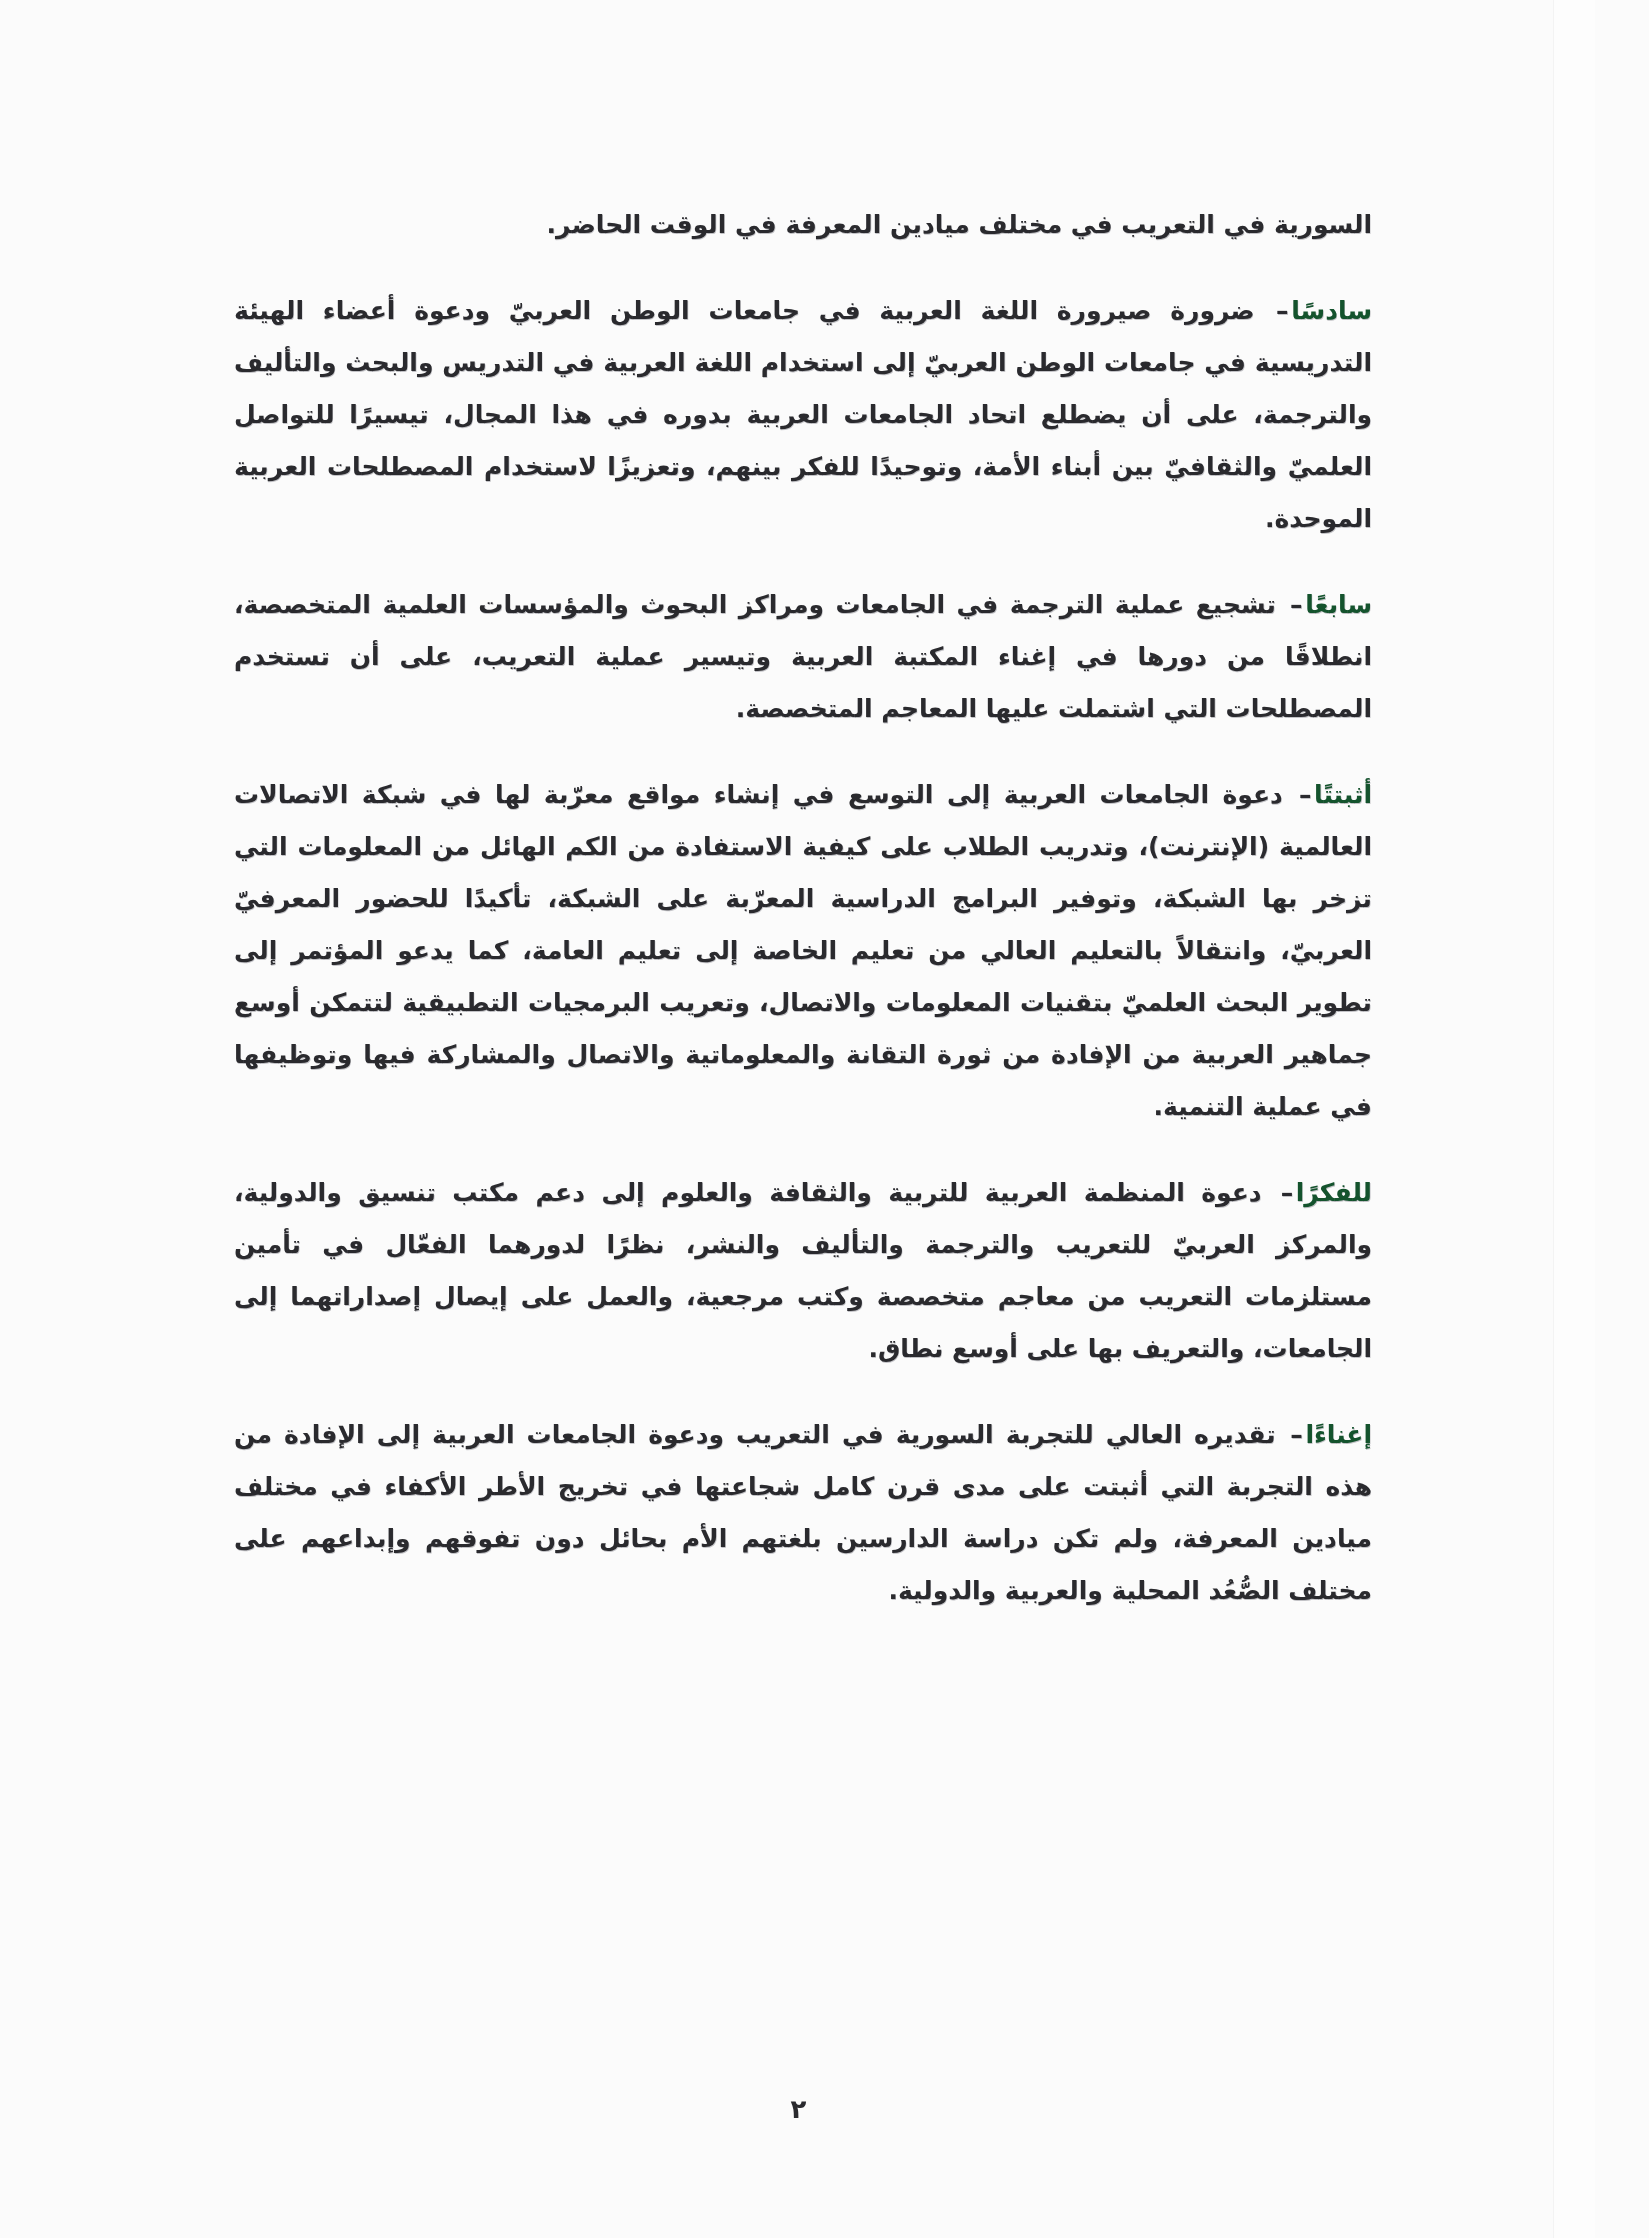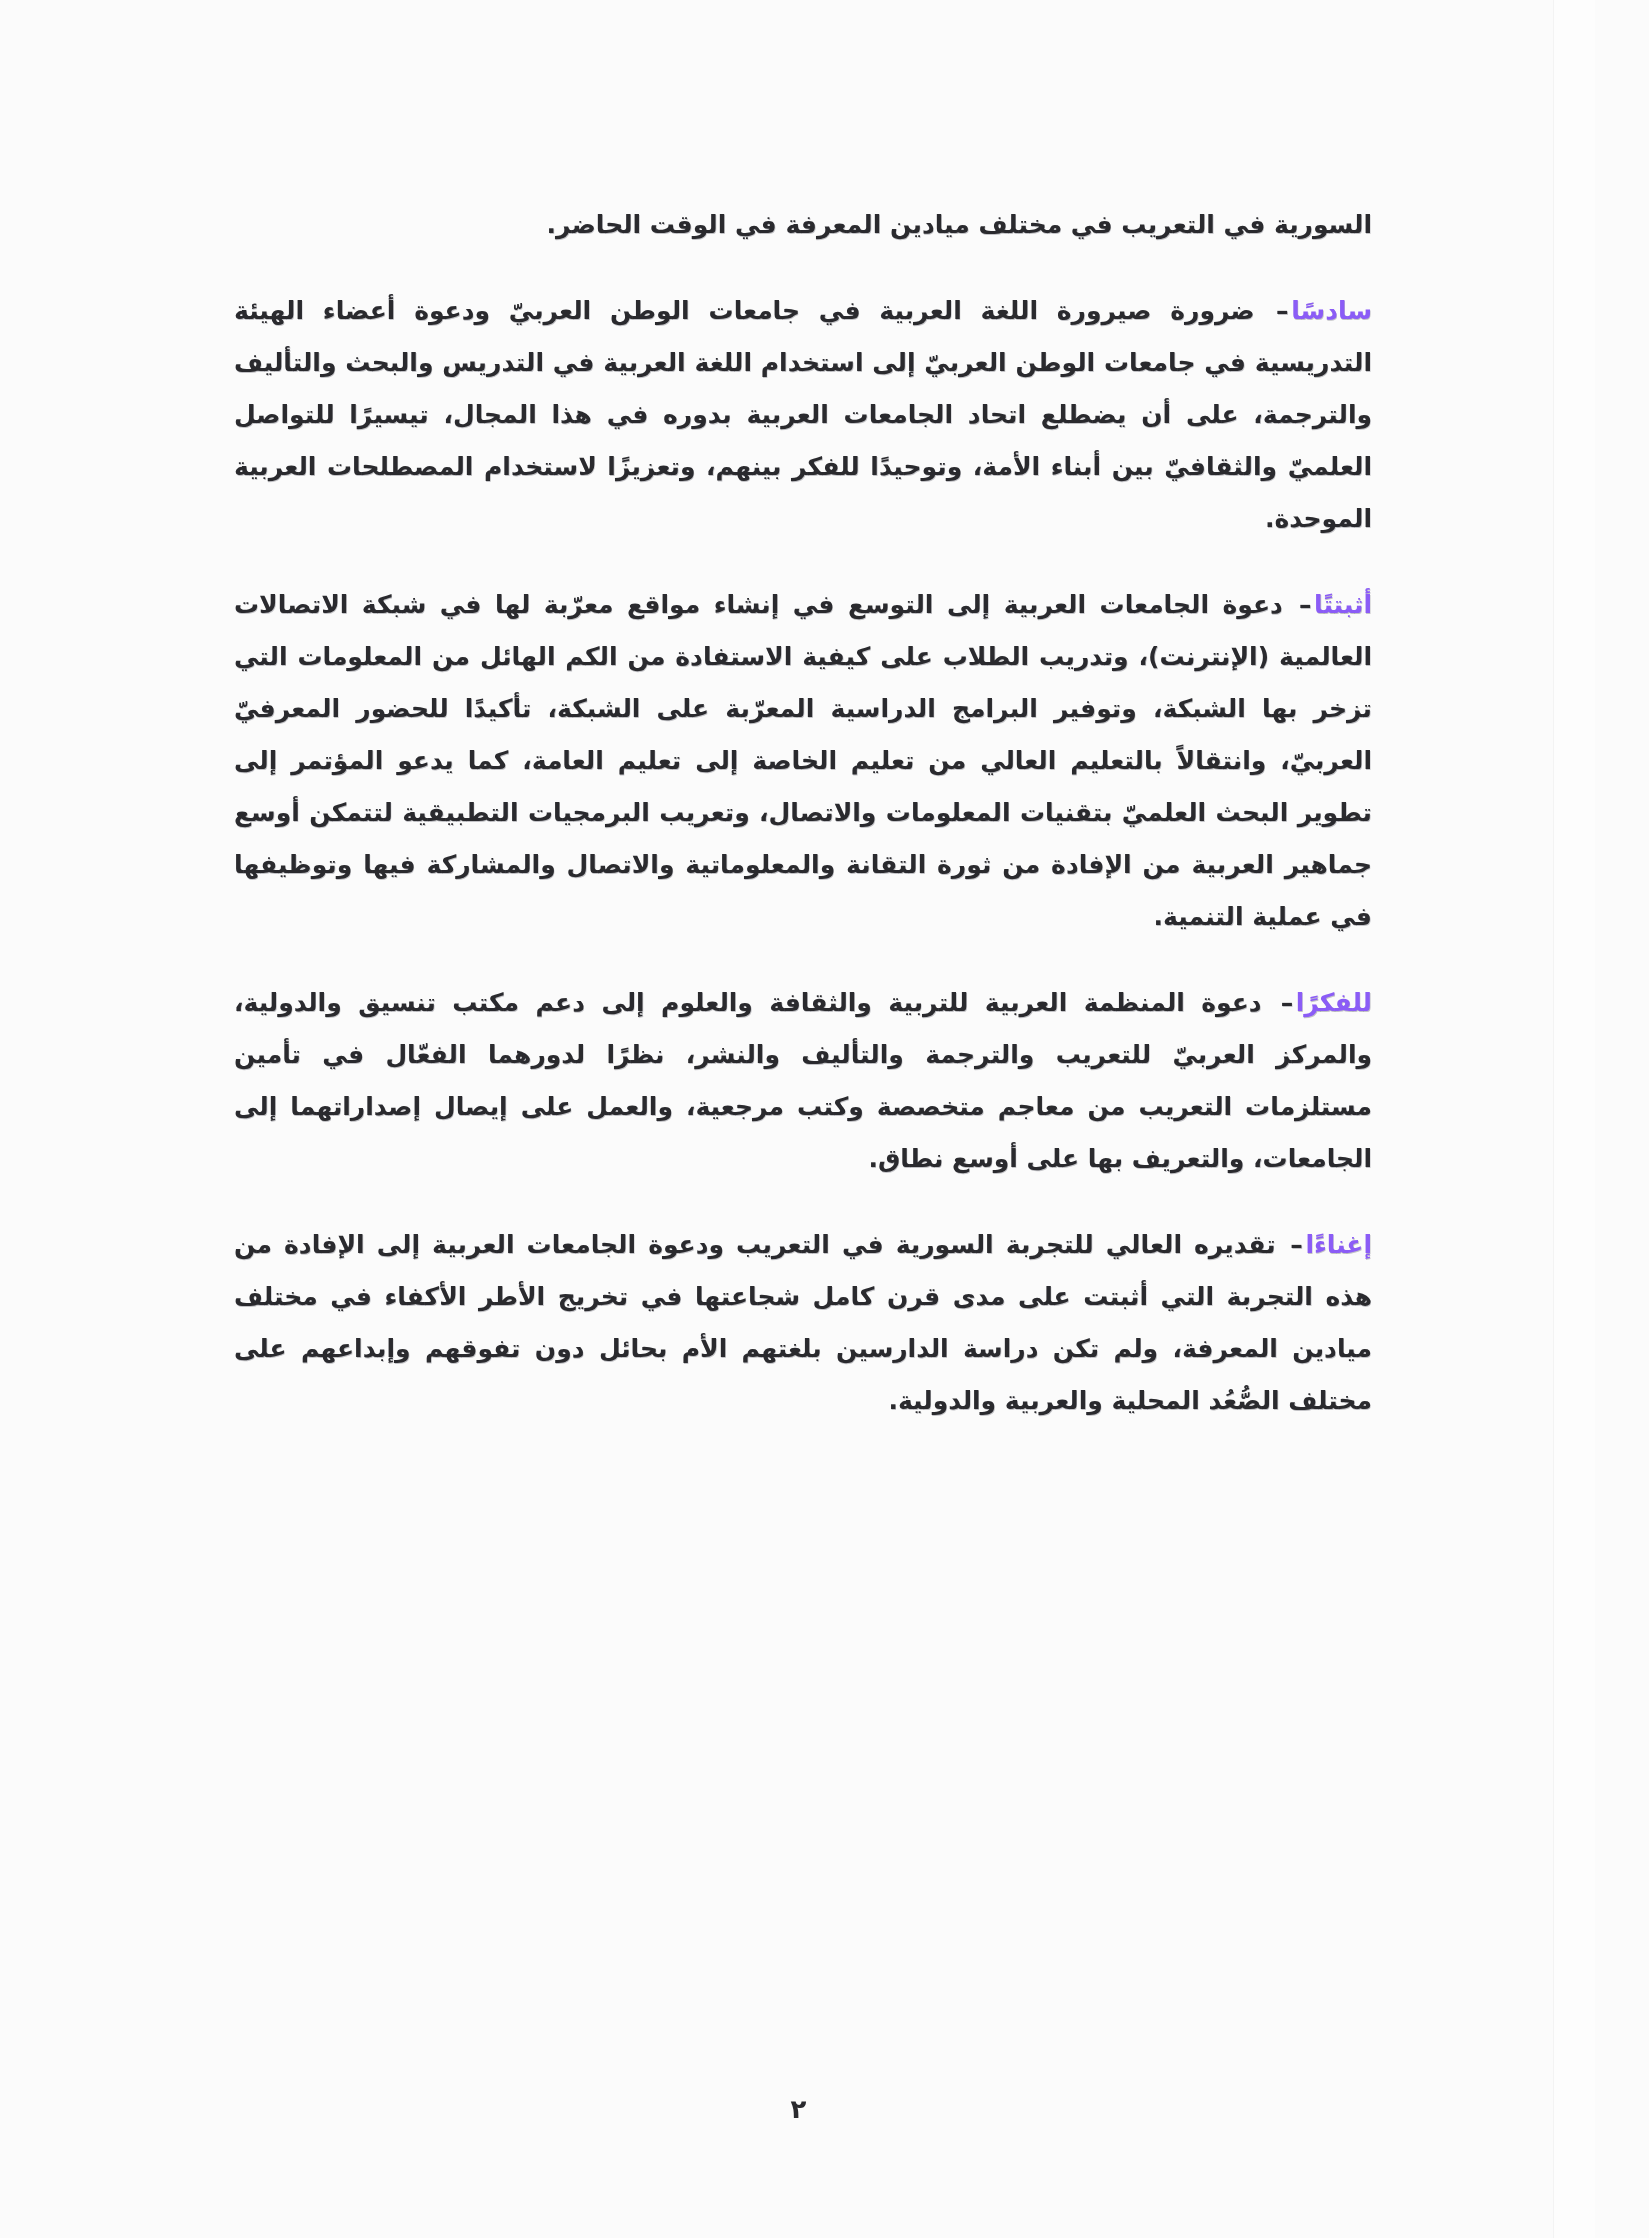--- a/index.html
+++ b/index.html
@@ -46,21 +46,21 @@
     }
     .para {
       margin: 0 0 34px 0;
       padding: 0;
     }
     .para.first {
       margin-bottom: 34px;
     }
     .item-label {
       font-weight: bold;
-      color: #8b5cf6;
+      color: #14532d;
     }
     .dash {
       padding: 0 2.6px;
     }
     .page-number {
       position: absolute;
       left: 779px;
       top: 2094px;
       width: 39px;
       text-align: center;
@@ -79,20 +79,24 @@
   <div class="content">
     <p class="para first">
       <span>السورية في التعريب في مختلف ميادين المعرفة في الوقت الحاضر.</span>
     </p>
 
     <p class="para">
       <span class="item-label">سادسًا</span><span class="dash">–</span>
       <span>ضرورة صيرورة اللغة العربية في جامعات الوطن العربيّ ودعوة أعضاء الهيئة التدريسية في جامعات الوطن العربيّ إلى استخدام اللغة العربية في التدريس والبحث والتأليف والترجمة، على أن يضطلع اتحاد الجامعات العربية بدوره في هذا المجال، تيسيرًا للتواصل العلميّ والثقافيّ بين أبناء الأمة، وتوحيدًا للفكر بينهم، وتعزيزًا لاستخدام المصطلحات العربية الموحدة.</span>
     </p>
 
+    <p class="para">
+      <span class="item-label">سابعًا</span><span class="dash">–</span>
+      <span>تشجيع عملية الترجمة في الجامعات ومراكز البحوث والمؤسسات العلمية المتخصصة، انطلاقًا من دورها في إغناء المكتبة العربية وتيسير عملية التعريب، على أن تستخدم المصطلحات التي اشتملت عليها المعاجم المتخصصة.</span>
+    </p>
 
     <p class="para">
       <span class="item-label">أثبتتًا</span><span class="dash">–</span>
       <span>دعوة الجامعات العربية إلى التوسع في إنشاء مواقع معرّبة لها في شبكة الاتصالات العالمية (الإنترنت)، وتدريب الطلاب على كيفية الاستفادة من الكم الهائل من المعلومات التي تزخر بها الشبكة، وتوفير البرامج الدراسية المعرّبة على الشبكة، تأكيدًا للحضور المعرفيّ العربيّ، وانتقالاً بالتعليم العالي من تعليم الخاصة إلى تعليم العامة، كما يدعو المؤتمر إلى تطوير البحث العلميّ بتقنيات المعلومات والاتصال، وتعريب البرمجيات التطبيقية لتتمكن أوسع جماهير العربية من الإفادة من ثورة التقانة والمعلوماتية والاتصال والمشاركة فيها وتوظيفها في عملية التنمية.</span>
     </p>
 
     <p class="para">
       <span class="item-label">للفكرًا</span><span class="dash">–</span>
       <span>دعوة المنظمة العربية للتربية والثقافة والعلوم إلى دعم مكتب تنسيق والدولية، والمركز العربيّ للتعريب والترجمة والتأليف والنشر، نظرًا لدورهما الفعّال في تأمين مستلزمات التعريب من معاجم متخصصة وكتب مرجعية، والعمل على إيصال إصداراتهما إلى الجامعات، والتعريف بها على أوسع نطاق.</span>
     </p>

